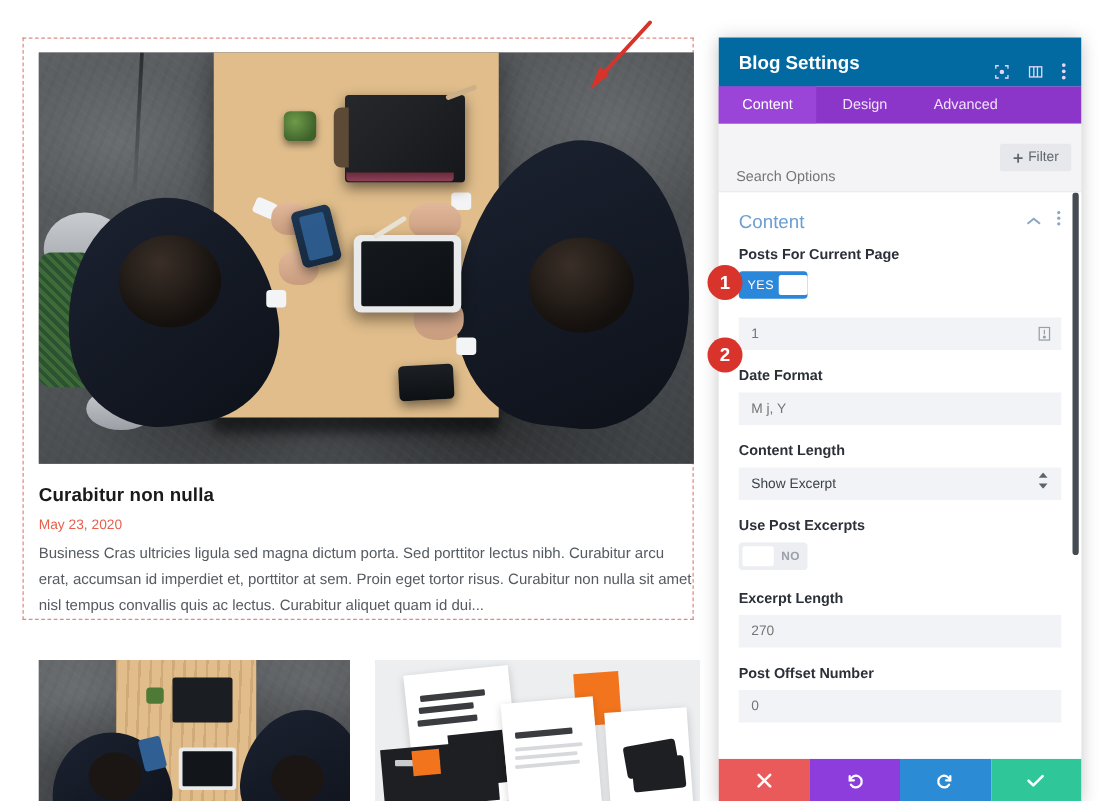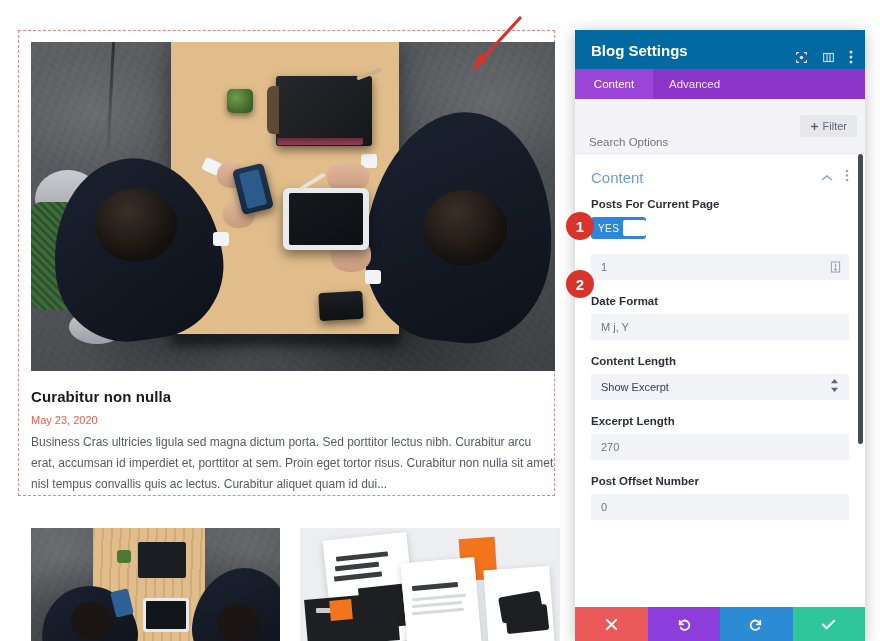--- a/index.html
+++ b/index.html
@@ -265,20 +265,21 @@
             <circle cx="2" cy="2" r="1.5"></circle>
               <circle cx="2" cy="7" r="1.5"></circle>
               <circle cx="2" cy="12" r="1.5"></circle>
           </svg>
         </span>
       </div>
     </div>
 
     <div class="tabs">
       <div class="tab tab-0 active">Content</div>
+      <div class="tab tab-1">Design</div>
       <div class="tab tab-2">Advanced</div>
     </div>
 
     <div class="searchbar">
       <input class="search-input" type="text" placeholder="Search Options" style="">
       <div class="filter-btn">
         <svg width="9" height="9" viewBox="0 0 10 10" stroke="currentColor" stroke-width="1.6">
           <line x1="5" y1="1" x2="5" y2="9"></line>
             <line x1="1" y1="5" x2="9" y2="5"></line>
         </svg>
@@ -340,20 +341,27 @@
           <span class="val">Show Excerpt</span>
           <span>
             <svg width="9" height="13" viewBox="0 0 9 13" fill="#5c646d">
               <polygon points="4.5,0 8,4.2 1,4.2"></polygon>
                 <polygon points="4.5,13 8,8.8 1,8.8"></polygon>
             </svg>
           </span>
         </div>
       </div>
 
+      <div class="field">
+        <div class="field-label">Use Post Excerpts</div>
+        <div class="toggle off">
+          <span class="tg-knob"></span>
+          <span class="tg-label">NO</span>
+        </div>
+      </div>
 
       <div class="field">
         <div class="field-label">Excerpt Length</div>
         <div class="input">
           <input type="text" placeholder="270" style="">
         </div>
       </div>
 
       <div class="field">
         <div class="field-label">Post Offset Number</div>

